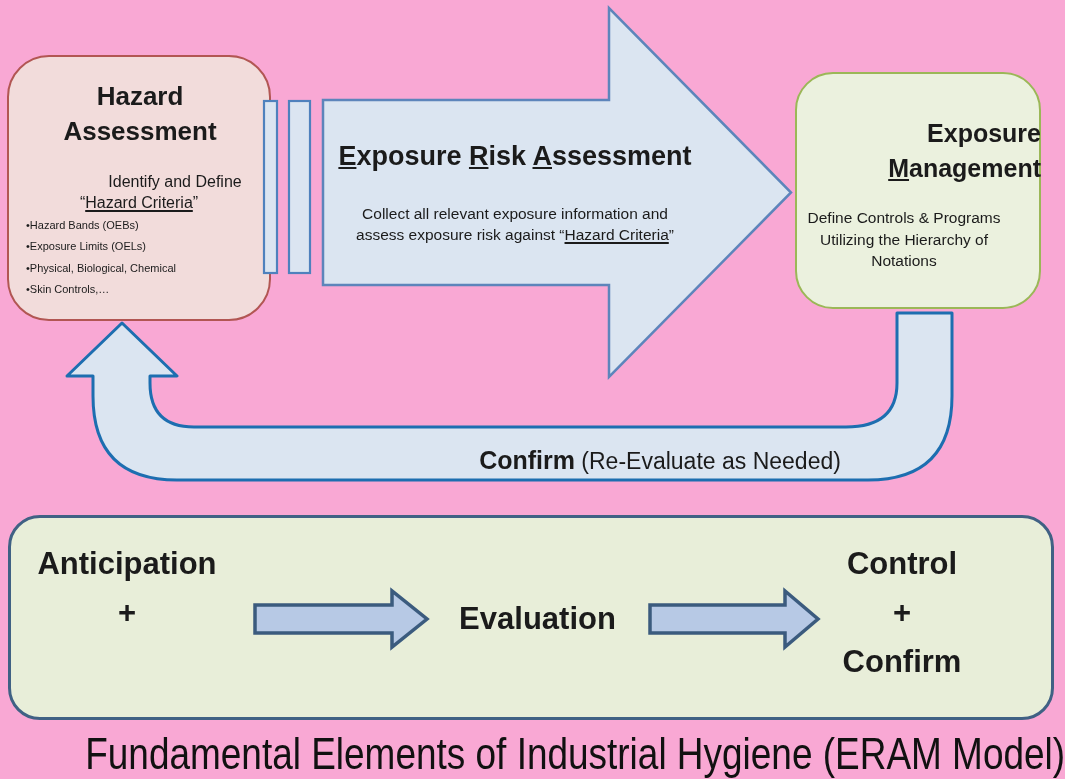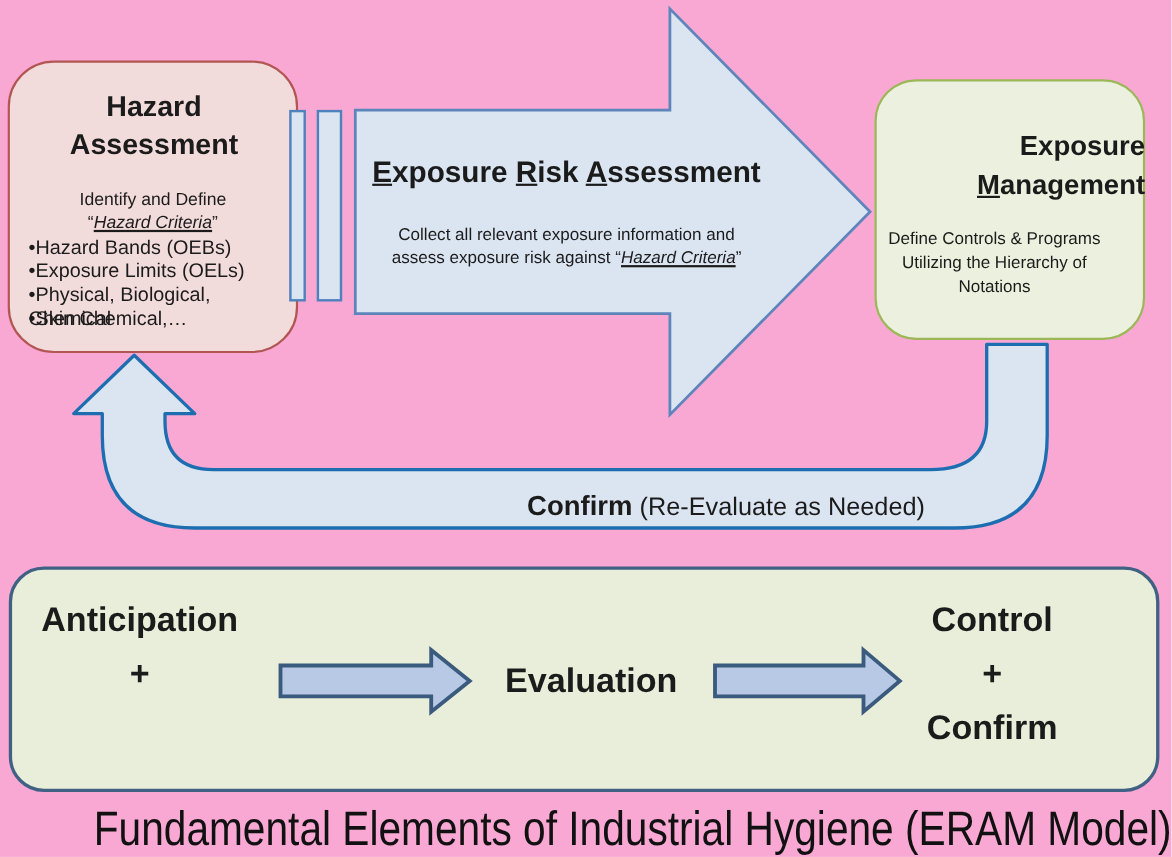--- a/index.html
+++ b/index.html
@@ -8,39 +8,39 @@
     font-family:"Liberation Sans",sans-serif;color:#1b1b1b;overflow:hidden;
   }
   .box{position:absolute;box-sizing:border-box;z-index:1;}
   .hazard-box{left:7px;top:55px;width:264px;height:266px;background:#f2dcdb;border:2.5px solid #b25653;border-radius:42px;}
   .mgmt-box{left:795px;top:72px;width:246px;height:237px;background:#ebf1de;border:2.5px solid #9bb757;border-radius:38px;}
   .eram-box{left:8px;top:515px;width:1046px;height:205px;background:#e8eed9;border:3px solid #406184;border-radius:32px;}
   svg.layer{position:absolute;left:0;top:0;z-index:2;}
   .txt{position:absolute;z-index:3;}
   .center{text-align:center;}
   .hz-title{left:40px;top:79px;width:200px;font-size:26px;font-weight:700;line-height:35px;}
-  .hz-intro{left:7px;top:171px;width:264px;font-size:16px;line-height:21px;}
+  .hz-intro{left:7px;top:171px;width:264px;font-size:16px;line-height:21px;padding-left:36px;}
   .hz-criteria{left:7px;top:192px;width:264px;font-size:16px;line-height:22px;}
-  .hz-bullets{left:26px;top:215px;width:240px;font-size:18px;text-align:left;}
+  .hz-bullets{left:26px;top:215px;width:240px;font-size:11px;text-align:left;}
   .hz-bullets div{height:21.3px;line-height:21.3px;}
   .era-title{left:325px;top:141px;width:380px;font-size:27px;font-weight:700;}
   .era-desc1{left:318px;top:203px;width:394px;font-size:15.5px;line-height:21px;}
   .era-desc2{left:318px;top:224px;width:394px;font-size:15.5px;line-height:21px;}
   .mgmt-title{left:795px;top:116px;width:246px;font-size:25px;font-weight:700;line-height:35px;text-align:right;}
   .mgmt-desc{left:795px;top:207px;width:218px;font-size:15.5px;text-align:center;}
   .mgmt-desc div{height:21.5px;line-height:21.5px;}
   .confirm-label{left:430px;top:446px;width:460px;font-size:23px;}
   .confirm-label .rt-b{font-size:25px;}
   .eram-left{left:16px;top:539px;width:222px;font-size:31px;font-weight:700;}
   .eram-left div,.eram-right div{height:49px;line-height:49px;}
   .eram-mid{left:435px;top:601px;width:205px;font-size:31px;font-weight:700;}
   .eram-right{left:791px;top:539px;width:222px;font-size:31px;font-weight:700;}
   .caption{left:0;top:729px;width:1065px;font-size:44px;color:#111;transform:scaleX(0.84);transform-origin:50% 50%;white-space:nowrap;}
   .rt-u{text-decoration:underline;text-decoration-thickness:2px;text-underline-offset:2px;}
-  .rt-i{font-style:italic;margin-top:36px;}
+  .rt-i{margin-top:36px;}
   .rt-b{font-weight:700;}
 </style>
 </head>
 <body>
 
 <div class="stage">
 
   <div class="box hazard-box"></div>
   <div class="box mgmt-box"></div>
   <div class="box eram-box"></div>
@@ -59,21 +59,21 @@
     <path d="M650,605 L785,605 L785,591 L818,619 L785,647 L785,633 L650,633 Z" fill="#b7c9e5" stroke="#3b5b7e" stroke-width="3.5" stroke-linejoin="miter"></path>
   </svg>
 
   <div class="txt center hz-title">Hazard Assessment</div>
   <div class="txt center hz-intro">Identify and Define</div>
   <div class="txt center hz-criteria"><span>“</span><span class="rt-u rt-i">Hazard Criteria</span><span>”</span></div>
   <div class="txt hz-bullets">
     <div>•Hazard Bands (OEBs)</div>
     <div>•Exposure Limits (OELs)</div>
     <div>•Physical, Biological, Chemical</div>
-    <div>•Skin Chemical,…</div>
+    <div>•Skin Controls,…</div>
   </div>
 
   <div class="txt center era-desc1">Collect all relevant exposure information and</div>
   <div class="txt center era-title"><span class="rt-u">E</span><span>xposure </span><span class="rt-u">R</span><span>isk </span><span class="rt-u">A</span><span>ssessment</span></div>
   <div class="txt center era-desc2"><span>assess exposure risk against “</span><span class="rt-u rt-i">Hazard Criteria</span><span>”</span></div>
 
   <div class="txt center mgmt-title">
     <div>Exposure</div>
     <div><span class="rt-u">M</span><span>anagement</span></div>
   </div>

